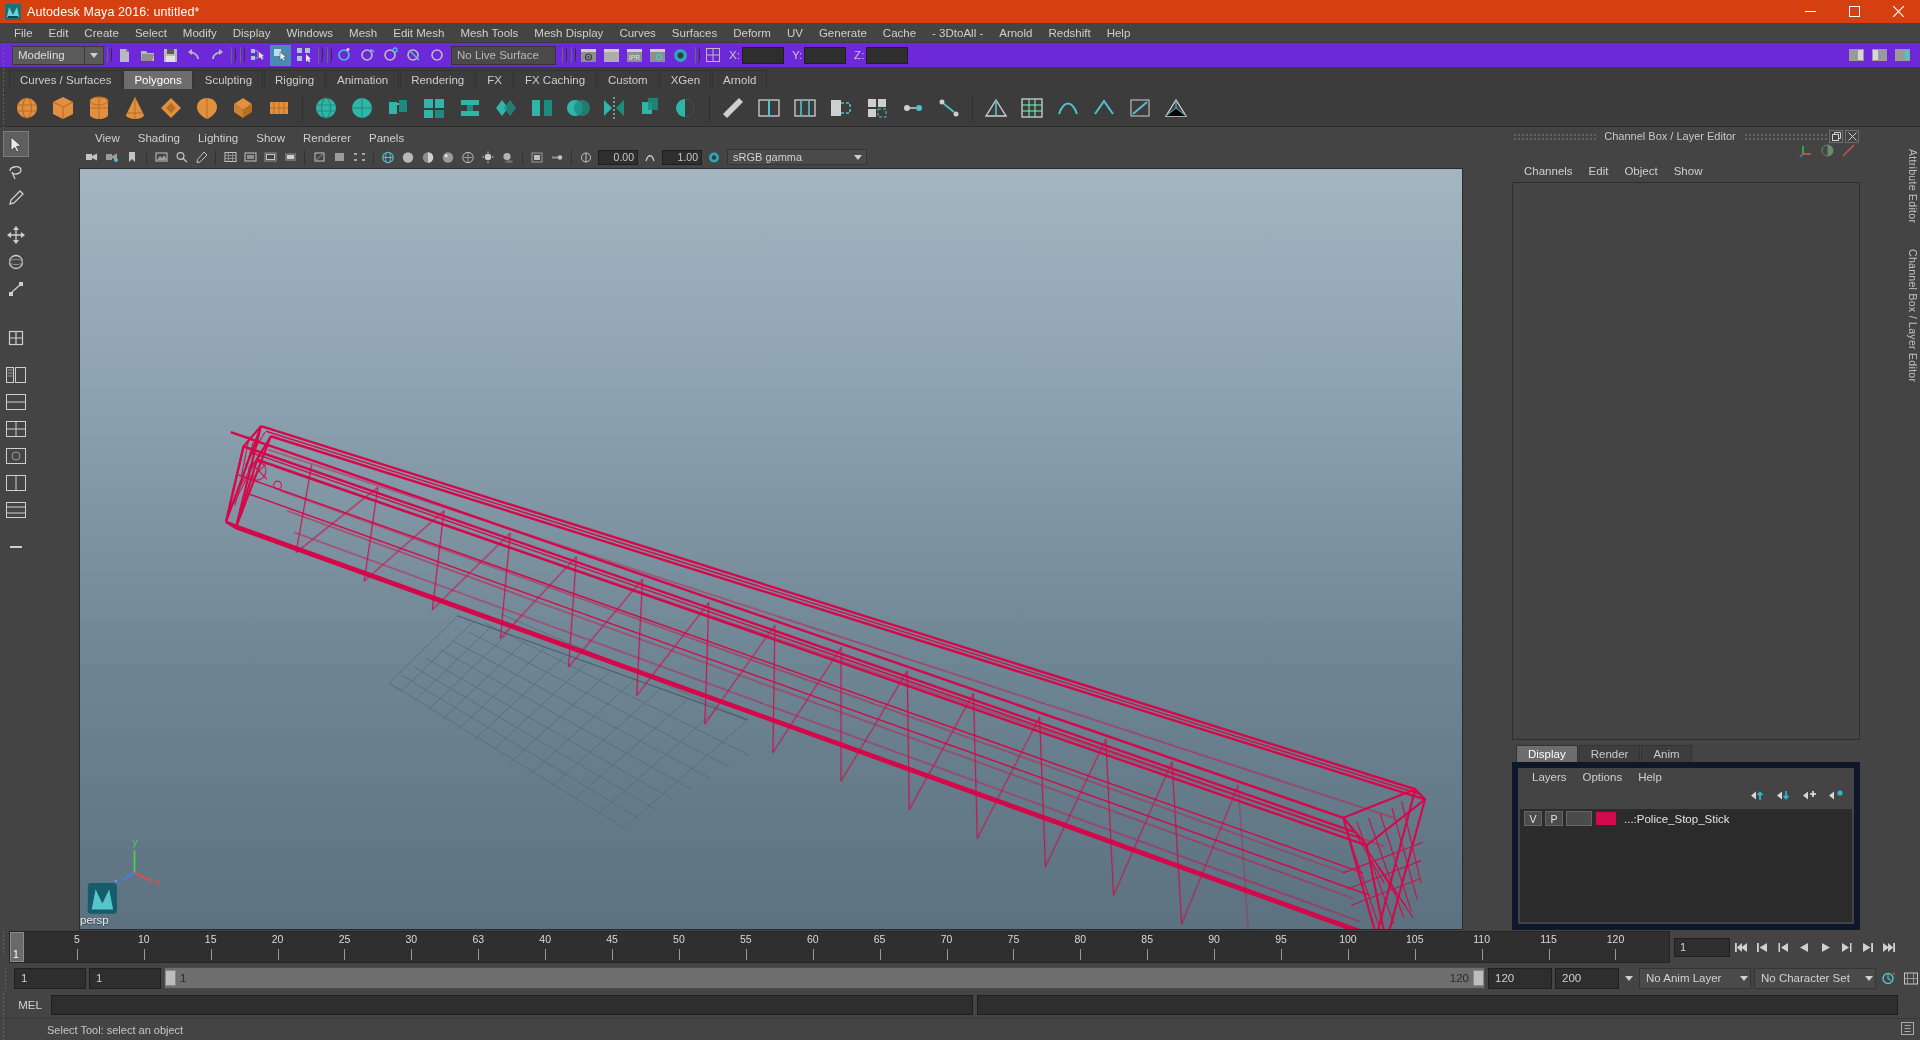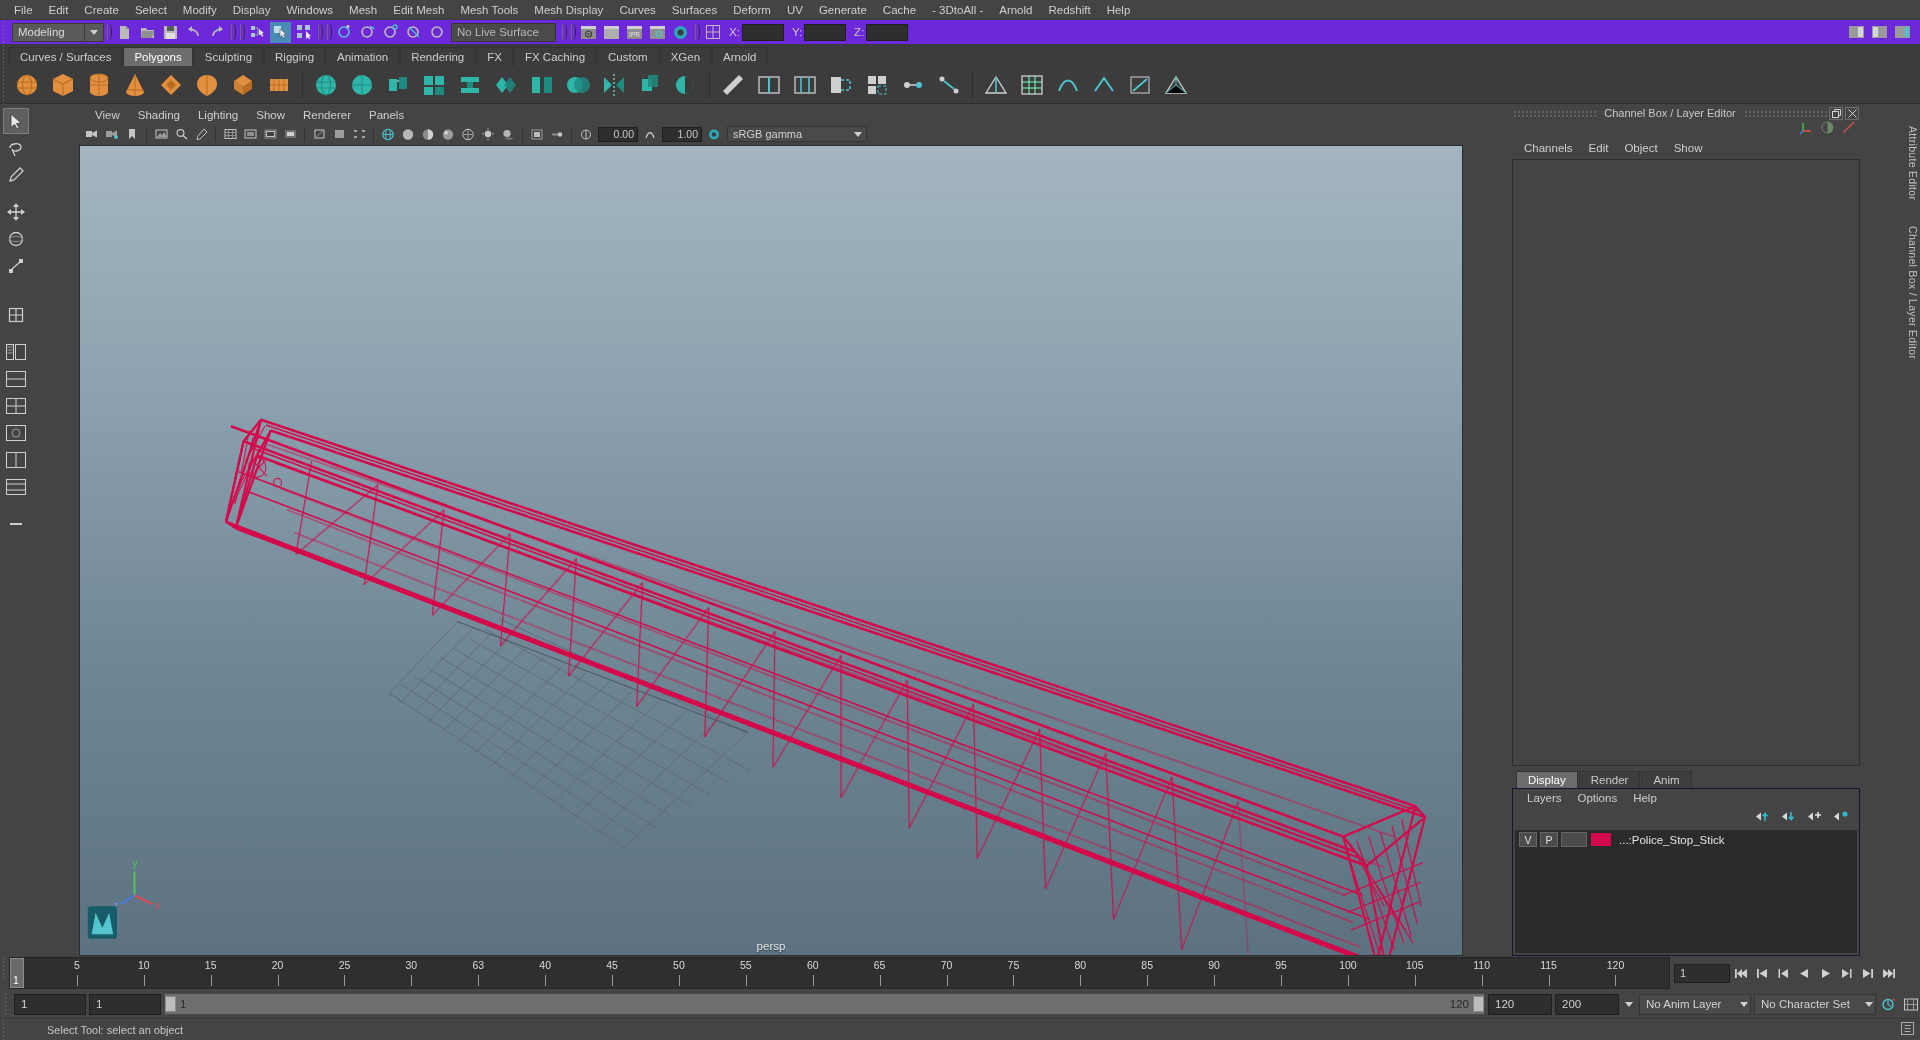--- a/index.html
+++ b/index.html
@@ -75,40 +75,40 @@
   .vicon svg{display:block}
   .vsep{width:1px;height:15px;background:#333;margin:0 4px;}
   .numfield{height:15px;width:40px;background:#2e2e2e;border:1px solid #1f1f1f;color:#c8c8c8;font-size:10.5px;
             display:flex;align-items:center;justify-content:flex-end;padding-right:3px;margin:0 2px;}
   .gammasel{height:16px;width:140px;background:#4a4a4a;border:1px solid #353535;display:flex;align-items:center;
             color:#d2d2d2;font-size:11px;padding-left:5px;position:relative;margin-left:3px;}
   .gammasel .arrowbox{position:absolute;right:0;top:0;bottom:0;width:16px;display:flex;align-items:center;justify-content:center;}
 
   .viewport { flex:1; position:relative; overflow:hidden; border:1px solid #2b2b2b; margin:1px 3px 0 3px;
               background:linear-gradient(180deg,#9fb2bf 0%, #8ba0ae 28%, #6d8492 62%, #5d7280 100%); }
-  .vp-label { position:absolute; left:0; right:0; bottom:3px; text-align:center; color:#e8e8e8; font-size:11.5px;
+  .vp-label { position:absolute; left:0; right:0; bottom:3px; color:#e8e8e8; font-size:11.5px;
               text-shadow:0 1px 1px rgba(0,0,0,.5);}
 
   
   .rightdock { width:352px; background:#444444; display:flex; flex-direction:column; flex:0 0 352px;}
   .rd-title { height:18px; display:flex; align-items:center; flex:0 0 18px; padding:0 3px;}
   .dots { flex:1; height:7px; background-image:radial-gradient(#6a6a6a 1px, transparent 1px);
           background-size:4px 4px; opacity:.8;}
   .rd-title .t { color:#c9c9c9; font-size:11px; padding:0 8px; white-space:nowrap;}
   .rd-wbtn{width:14px;height:13px;border:1px solid #6d6d6d;margin-left:2px;display:flex;align-items:center;justify-content:center;}
   .cbmenu { height:20px; display:flex; align-items:center; padding-left:6px; flex:0 0 20px;}
   .cbmenu .mi{padding:0 8px;font-size:11.5px;color:#cfcfcf;line-height:20px;}
   .cbbody { flex:1; background:#444444; border:1px solid #2e2e2e; margin:1px 2px; min-height:0; position:relative;}
   .cb-iconrow{position:absolute;right:6px;top:-26px;display:flex;gap:6px;}
 
   .le-tabs { height:19px; display:flex; align-items:flex-end; padding-left:6px; flex:0 0 19px; margin-top:2px;}
   .letab{height:17px;padding:0 11px;display:flex;align-items:center;font-size:11.5px;color:#c9c9c9;
          background:#3e3e3e;border:1px solid #333;border-bottom:none;margin-right:1px;}
   .letab.active{background:#6d6d6d;color:#fff;}
-  .lebox { height:168px; border:1px solid #0f172a; margin:0 2px; background:#444; display:flex;flex-direction:column; flex:0 0 168px;}
+  .lebox { height:168px; border:6px solid #0f172a; margin:0 2px; background:#444; display:flex;flex-direction:column; flex:0 0 168px;}
   .lemenu{height:19px;display:flex;align-items:center;padding-left:6px;flex:0 0 19px;}
   .lemenu .mi{padding:0 8px;font-size:11.5px;color:#cfcfcf;line-height:19px;}
   .le-btnrow{height:20px;display:flex;align-items:center;justify-content:flex-end;padding-right:10px;gap:10px;flex:0 0 20px;}
   .le-list{flex:1;background:#2b2b2b;margin:2px;min-height:0;}
   .le-row{height:19px;display:flex;align-items:center;padding-left:4px;gap:3px;}
   .le-cell{width:18px;height:15px;border:1px solid #666;background:#4b4b4b;display:flex;align-items:center;justify-content:center;
            font-size:10.5px;color:#e0e0e0;}
   .le-cell.wide{width:26px;}
   .le-swatch{width:22px;height:15px;border:1px solid #2a2a2a;}
   .le-name{font-size:11.5px;color:#e2e2e2;margin-left:4px;}
@@ -149,20 +149,46 @@
   .melinput{height:20px;background:#2e2e2e;border:1px solid #1f1f1f;}
   .statusbar{height:22px;background:#444;display:flex;align-items:center;flex:0 0 22px;border-top:1px solid #3a3a3a;}
   .statusbar .txt{font-size:11px;color:#c6c6c6;padding-left:6px;margin-left:32px;}
   .sb-icon{margin-left:auto;margin-right:6px;}
 </style>
 </head>
 <body>
 
 <div class="app">
 
+  <div class="titlebar">
+    <div class="tb-icon">
+      <svg width="16" height="16" viewBox="0 0 16 16">
+        <rect x="0" y="0" width="16" height="16" fill="#1b6f78"></rect>
+        <path d="M2 13 L4 3 L8 11 L12 3 L14 13 Z" fill="#6fd2d8"></path>
+        <rect x="3" y="12" width="10" height="2" fill="#0e4a52"></rect>
+      </svg>
+    </div>
+    <div class="tb-title">Autodesk Maya 2016: untitled*</div>
+    <div class="tb-spacer"></div>
+    <div class="tb-btn">
+      <svg width="11" height="11" viewBox="0 0 11 11">
+          <rect x="0" y="5" width="11" height="1" fill="#fff"></rect>
+        </svg>
+    </div>
+    <div class="tb-btn">
+      <svg width="11" height="11" viewBox="0 0 11 11">
+          <rect x="0.5" y="0.5" width="10" height="10" fill="none" stroke="#fff"></rect>
+        </svg>
+    </div>
+    <div class="tb-btn close">
+      <svg width="11" height="11" viewBox="0 0 11 11">
+          <path d="M0 0 L11 11 M11 0 L0 11" stroke="#fff" stroke-width="1.2"></path>
+        </svg>
+    </div>
+  </div>
 
   <div class="menubar" id="menubar">
       <div class="mi">File</div>
       <div class="mi">Edit</div>
       <div class="mi">Create</div>
       <div class="mi">Select</div>
       <div class="mi">Modify</div>
       <div class="mi">Display</div>
       <div class="mi">Windows</div>
       <div class="mi">Mesh</div>
@@ -1290,20 +1316,30 @@
         </svg>
       </div>
     <div class="pbtn">
         <svg width="16" height="15" viewBox="0 0 16 15">
           <rect x="1.5" y="2" width="13" height="11" fill="none" stroke="#c8c8c8"></rect>
           <path d="M4.5 2 v11 M10.5 2 v11 M1.5 7.5 h13" stroke="#9a9a9a"></path>
         </svg>
       </div>
   </div>
 
+  <div class="melrow">
+    <div class="grip"></div>
+    <div class="mellabel">MEL</div>
+    <div class="melinput" style="flex:1 1 0;margin-right:4px;">
+      <span></span>
+    </div>
+    <div class="melinput" style="flex:1 1 0;margin-right:22px;">
+      <span></span>
+    </div>
+  </div>
 
   <div class="statusbar">
     <div class="grip"></div>
     <div class="txt">Select Tool: select an object</div>
     <div class="sb-icon">
       <svg width="13" height="13" viewBox="0 0 13 13">
           <rect x="0.5" y="0.5" width="12" height="12" fill="none" stroke="#aaa"></rect>
           <path d="M3.5 3.5 h6 M3.5 6.5 h6 M3.5 9.5 h6" stroke="#aaa"></path>
         </svg>
     </div>

